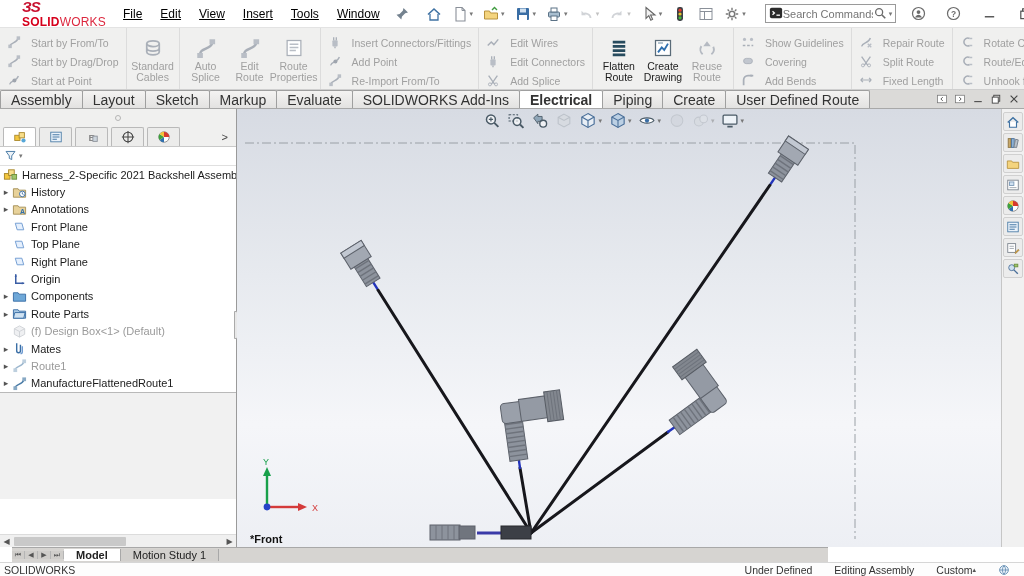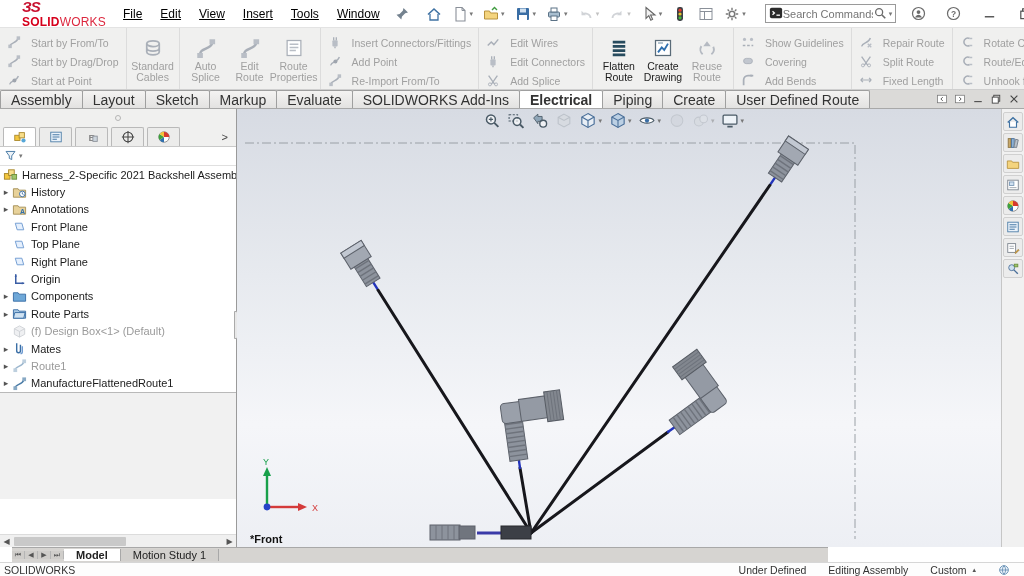--- a/index.html
+++ b/index.html
@@ -92,21 +92,21 @@
   
   #modeltabs { position:absolute; left:0; top:547px; width:816px; height:15px; background:#d6d4d1; display:flex; align-items:center; border-top:1px solid #a8a8a8;margin-left:12px;}
   .mnav { width:13px; display:flex; align-items:center; justify-content:center; font-size:7px; color:#555; background:#cfcdca; border-right:1px solid #b5b5b5;}
   .mtab { padding:0 12px; display:flex; align-items:center; font-size:11px; background:#d2d0cd; border-right:1px solid #a8a8a8; color:#222;}
   .mtab.active { background:#fff; font-weight:bold;}
 
   
   #statusbar { position:absolute; left:0; top:562px; width:1024px; height:14px; background:#fdfdfd; border-top:1px solid #d6d6d6; display:flex; align-items:center; font-size:10.5px; color:#333;}
   #sb-left { margin-left:4px; }
   #sb-right { margin-left:auto; display:flex; align-items:center; gap:22px; margin-right:14px;}
-  #sb-custom { display:flex; align-items:center; gap:6px;}
+  #sb-custom { display:flex; align-items:center; }
   #sb-custom .up { font-size:7px; color:#555;}
   #sb-right svg { width:12px; height:12px;}
 </style>
 </head>
 <body>
 
 <div id="app">
 
   <div id="titlebar">
     <div id="logo">

